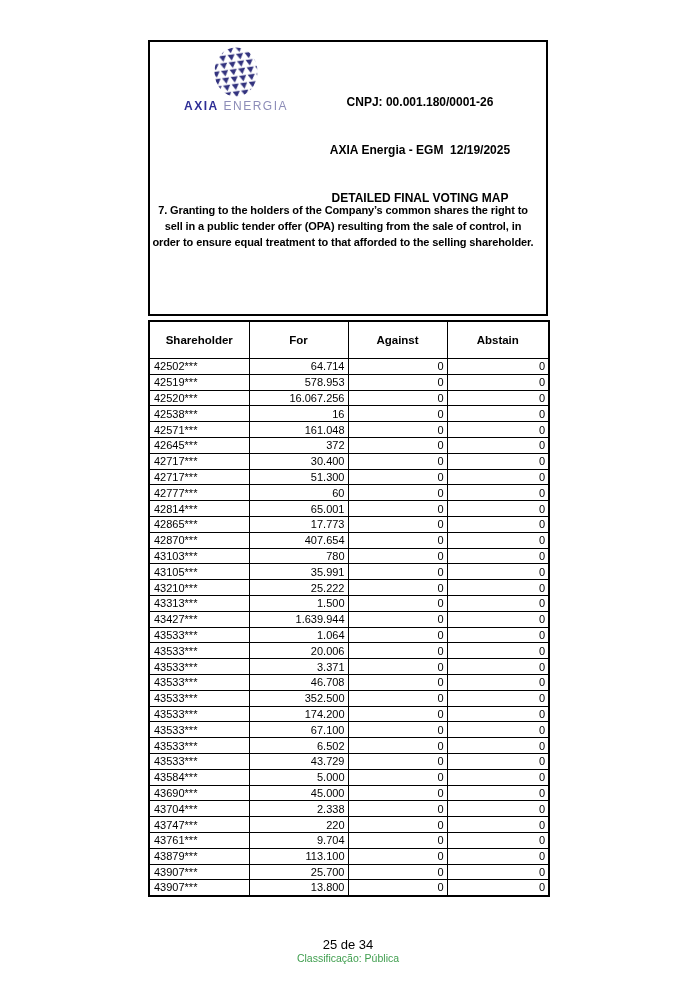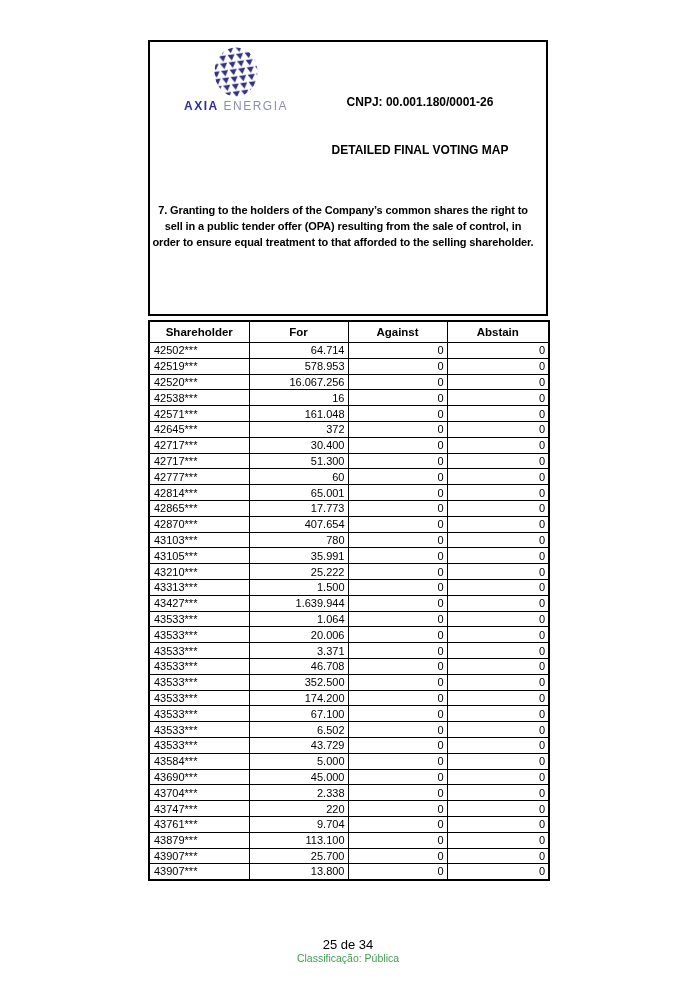--- a/index.html
+++ b/index.html
@@ -34,21 +34,21 @@
   }
 
   
   table.vote-table {
     position:absolute; left:148px; top:320px; width:400px;
     border-collapse:collapse; border:2px solid #000;
     font-size:11px; table-layout:fixed;
   }
   .vote-table th {
     border:1px solid #000; height:17px; font-size:11.5px; font-weight:bold;
-    text-align:center; padding:4px;
+    text-align:center; padding:12px;
   }
   .vote-table td { border:1px solid #000; height:15.8px; padding:0; }
   .vote-table td.c-id  { text-align:left;  padding-left:4px; }
   .vote-table td.c-num { text-align:right; padding-right:3px; }
 
   .footer-page {
     position:absolute; left:148px; top:937px; width:400px;
     text-align:center; font-size:13px; color:#000;
   }
   .footer-class {
@@ -73,20 +73,21 @@
         <ellipse cx="24" cy="26" rx="21.5" ry="24.5" fill="url(#tripat)"></ellipse>
       </svg>
       <div class="logo-text">
         <span class="brand-primary">AXIA</span>
         <span class="brand-secondary">ENERGIA</span>
       </div>
     </div>
 
     <div class="header-lines">
       <div>CNPJ: 00.001.180/0001-26</div>
+      <div>AXIA Energia - EGM  12/19/2025</div>
       <div>DETAILED FINAL VOTING MAP</div>
     </div>
 
     <div class="agenda">7.  Granting to the holders of the Company’s common shares the right to sell in a public tender offer (OPA) resulting from the sale of control, in order to ensure equal treatment to that afforded to the selling shareholder.</div>
   </div>
 
   <table class="vote-table">
     <colgroup>
       <col style="width:100px">
       <col style="width:99px">

